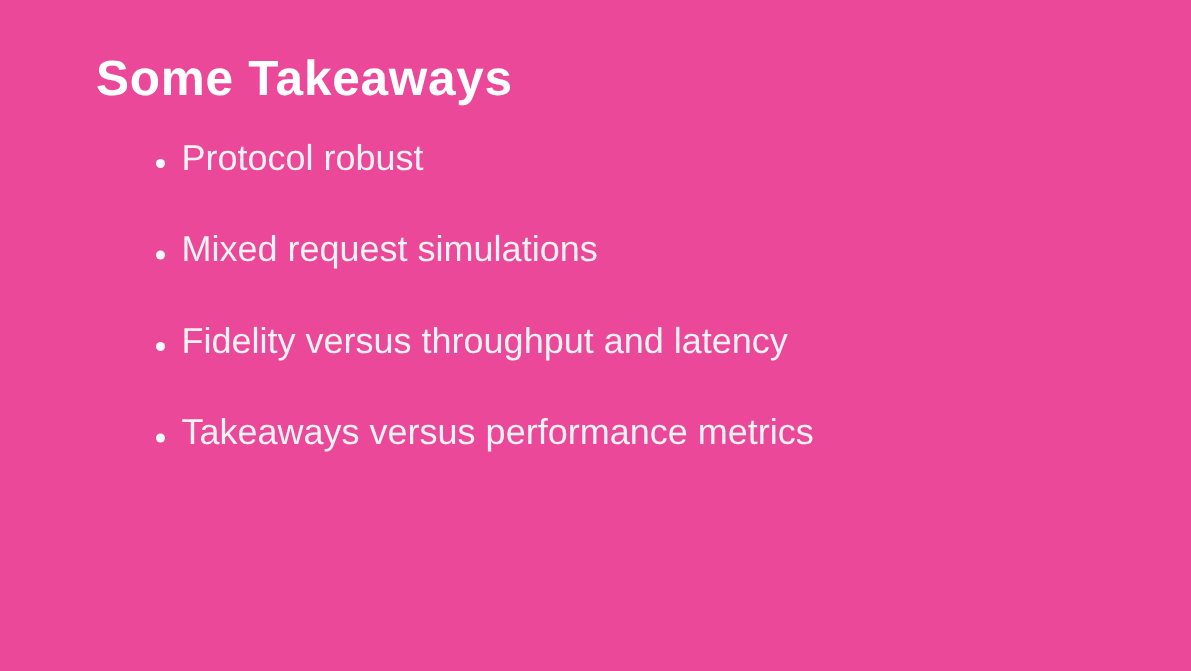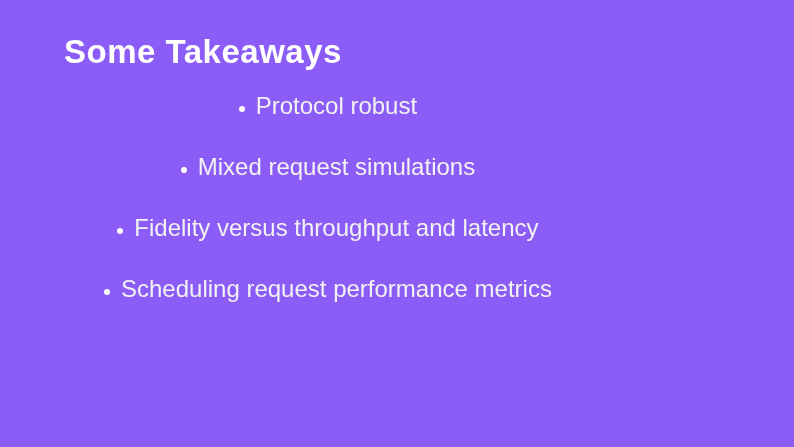--- a/index.html
+++ b/index.html
@@ -4,21 +4,21 @@
 <style>
   html, body {
     margin: 0;
     padding: 0;
     background: #1a1a1a;
   }
   .slide {
     position: relative;
     width: 794px;
     height: 447px;
-    background: #8b5cf6;
+    background: #ec4899;
     overflow: hidden;
     font-family: "Liberation Sans", sans-serif;
   }
   .slide-title {
     position: absolute;
     left: 64px;
     top: 35px;
     margin: 0;
     font-size: 33px;
     line-height: 1;
@@ -37,21 +37,20 @@
     flex-direction: column;
     gap: 37px;
   }
   .bullet-item {
     display: flex;
     align-items: center;
     height: 24px;
     font-size: 24px;
     line-height: 24px;
     color: #f2f2f2;
-    justify-content: center;
   }
   .bullet-dot {
     display: inline-block;
     width: 6px;
     height: 6px;
     border-radius: 50%;
     background: #ffffff;
     margin-right: 11px;
     flex: 0 0 auto;
     transform: translateY(3px);
@@ -71,16 +70,16 @@
     <li class="bullet-item">
       <span class="bullet-dot"></span>
       <span>Mixed request simulations</span>
     </li>
     <li class="bullet-item">
       <span class="bullet-dot"></span>
       <span>Fidelity versus throughput and latency</span>
     </li>
     <li class="bullet-item">
       <span class="bullet-dot"></span>
-      <span>Scheduling request performance metrics</span>
+      <span>Takeaways versus performance metrics</span>
     </li>
   </ul>
 </div>
 
 </body></html>

